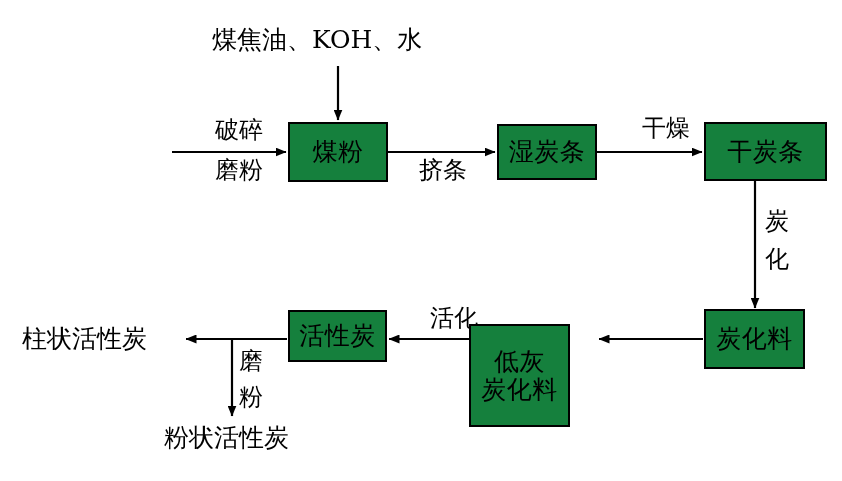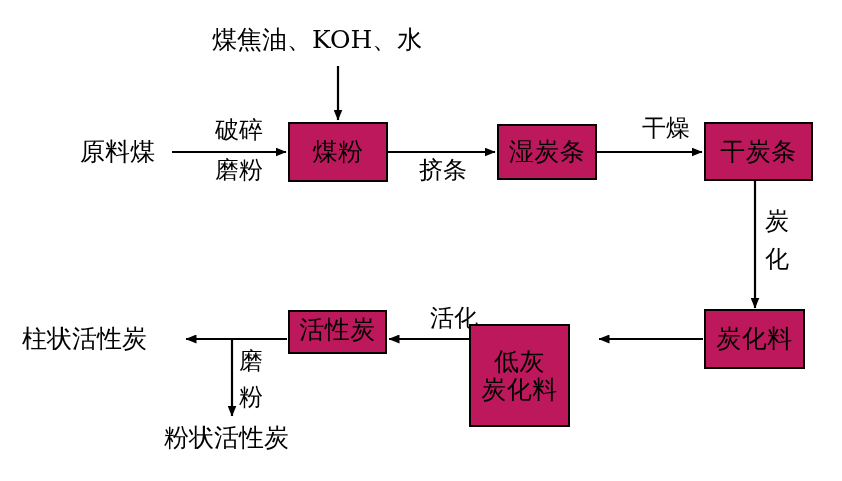--- a/index.html
+++ b/index.html
@@ -23,21 +23,21 @@
     position: absolute;
     left: 0;
     top: 0;
     width: 842px;
     height: 481px;
   }
   .node {
     position: absolute;
     box-sizing: border-box;
     border: 2.5px solid #000000;
-    background: #be185d;
+    background: #15803d;
     display: flex;
     flex-direction: column;
     align-items: center;
     justify-content: center;
     font-size: 25px;
     line-height: 1.12;
     letter-spacing: 0.5px;
     white-space: nowrap;
   }
   .node .line2 { display: block; }
@@ -83,21 +83,20 @@
       <line x1="496" y1="339" x2="389" y2="339" marker-end="url(#ah)"></line>
 
       <line x1="287" y1="339" x2="186" y2="339" marker-end="url(#ah)"></line>
 
       <line x1="232" y1="339" x2="232" y2="416" marker-end="url(#ah)"></line>
     </g>
   </svg>
 
   <div class="freetext" style="left:212px; top:26px;">煤焦油、KOH、水</div>
 
-  <div class="freetext" style="left:80px; top:138px;">原料煤</div>
 
   <div class="freetext" style="left:164px; top:424px;">粉状活性炭</div>
 
   <div class="freetext" style="left:22px; top:325px;">柱状活性炭</div>
 
   <div class="edgelabel" style="left:196px; top:117px; width:86px;">破碎</div>
   <div class="edgelabel" style="left:196px; top:157px; width:86px;">磨粉</div>
 
   <div class="edgelabel" style="left:404px; top:157px; width:78px;">挤条</div>
 
@@ -113,30 +112,30 @@
   <div class="edgelabel" style="left:236px; top:384px; width:30px;">粉</div>
 
   <div class="node" style="left:288px; top:122px; width:100px; height:60px;">
     <span>煤粉</span>
   </div>
 
   <div class="node" style="left:497px; top:124px; width:100px; height:56px;">
     <span>湿炭条</span>
   </div>
 
-  <div class="node" style="left:704px; top:122px; width:109px; height:59px;">
+  <div class="node" style="left:704px; top:122px; width:123px; height:59px;">
     <span>干炭条</span>
   </div>
 
   <div class="node" style="left:704px; top:309px; width:101px; height:60px;">
     <span>炭化料</span>
   </div>
 
   <div class="node" style="left:469px; top:287px; width:101px; height:103px;margin-top:37px;">
     <span>低灰</span>
     <span class="line2">炭化料</span>
   </div>
 
-  <div class="node" style="left:288px; top:310px; width:99px; height:44px;font-family:Liberation Mono, monospace;">
+  <div class="node" style="left:288px; top:310px; width:99px; height:52px;">
     <span>活性炭</span>
   </div>
 
 </div>
 
 </body></html>

